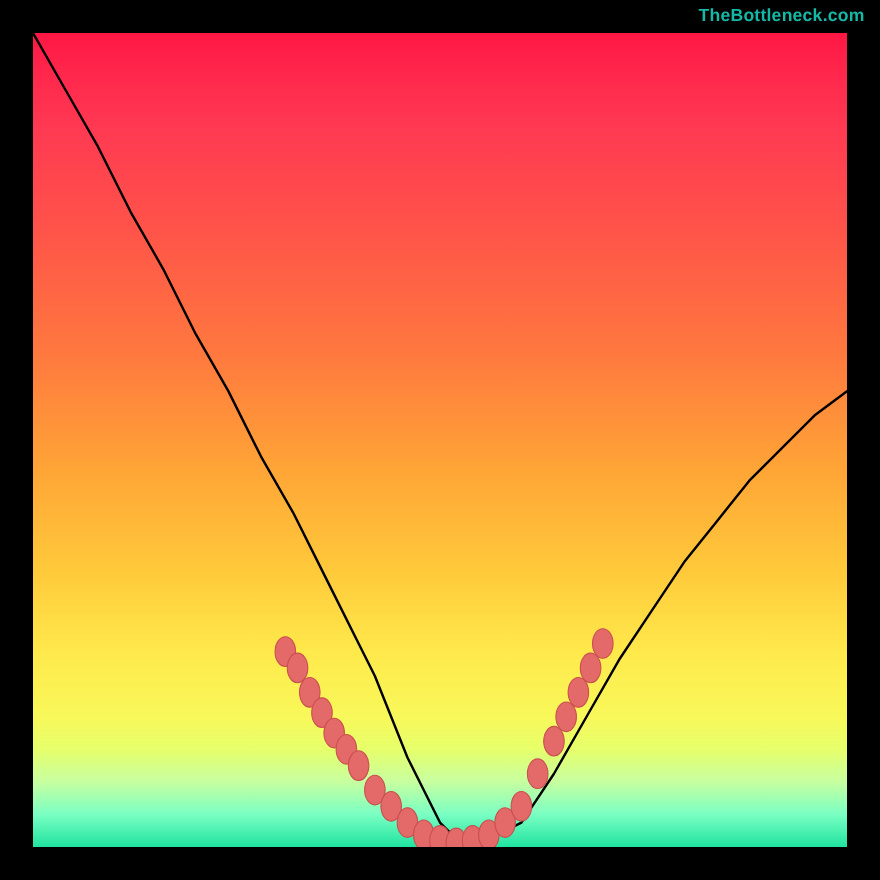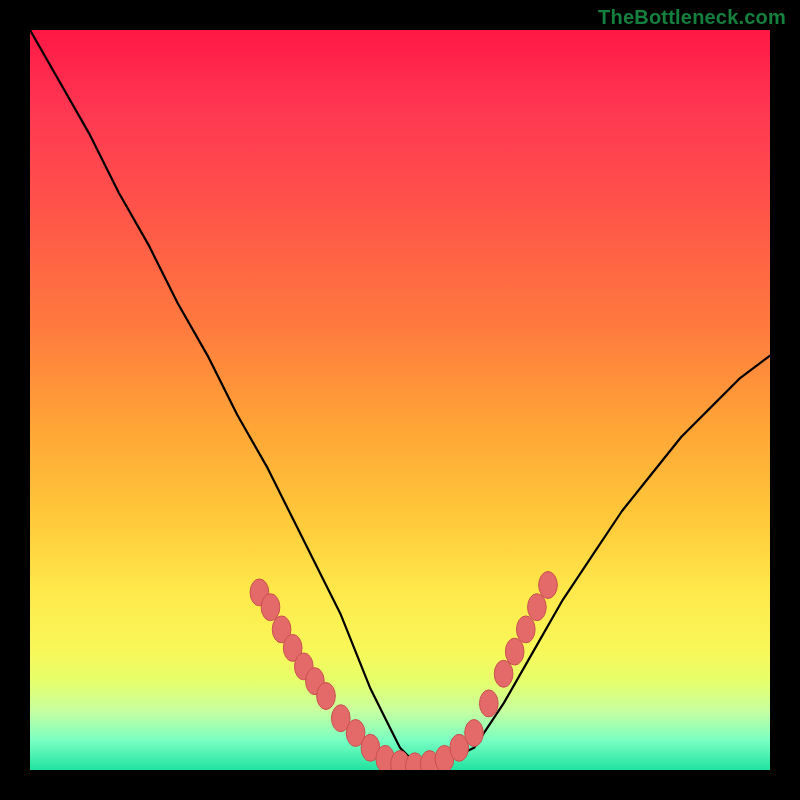--- a/index.html
+++ b/index.html
@@ -8,23 +8,23 @@
     width: 800px;
     height: 800px;
     background: #000;
     position: relative;
   }
   .watermark {
     position: absolute;
     top: 6px;
     right: 14px;
     font-family: Arial, Helvetica, sans-serif;
-    font-size: 20px;
+    font-size: 16px;
     font-weight: 600;
-    color: #15803d;
+    color: #14b8a6;
     letter-spacing: 0.2px;
   }
   .plot-frame {
     position: absolute;
     left: 30px;
     top: 30px;
     width: 740px;
     height: 740px;
   }
   .plot-bg {

